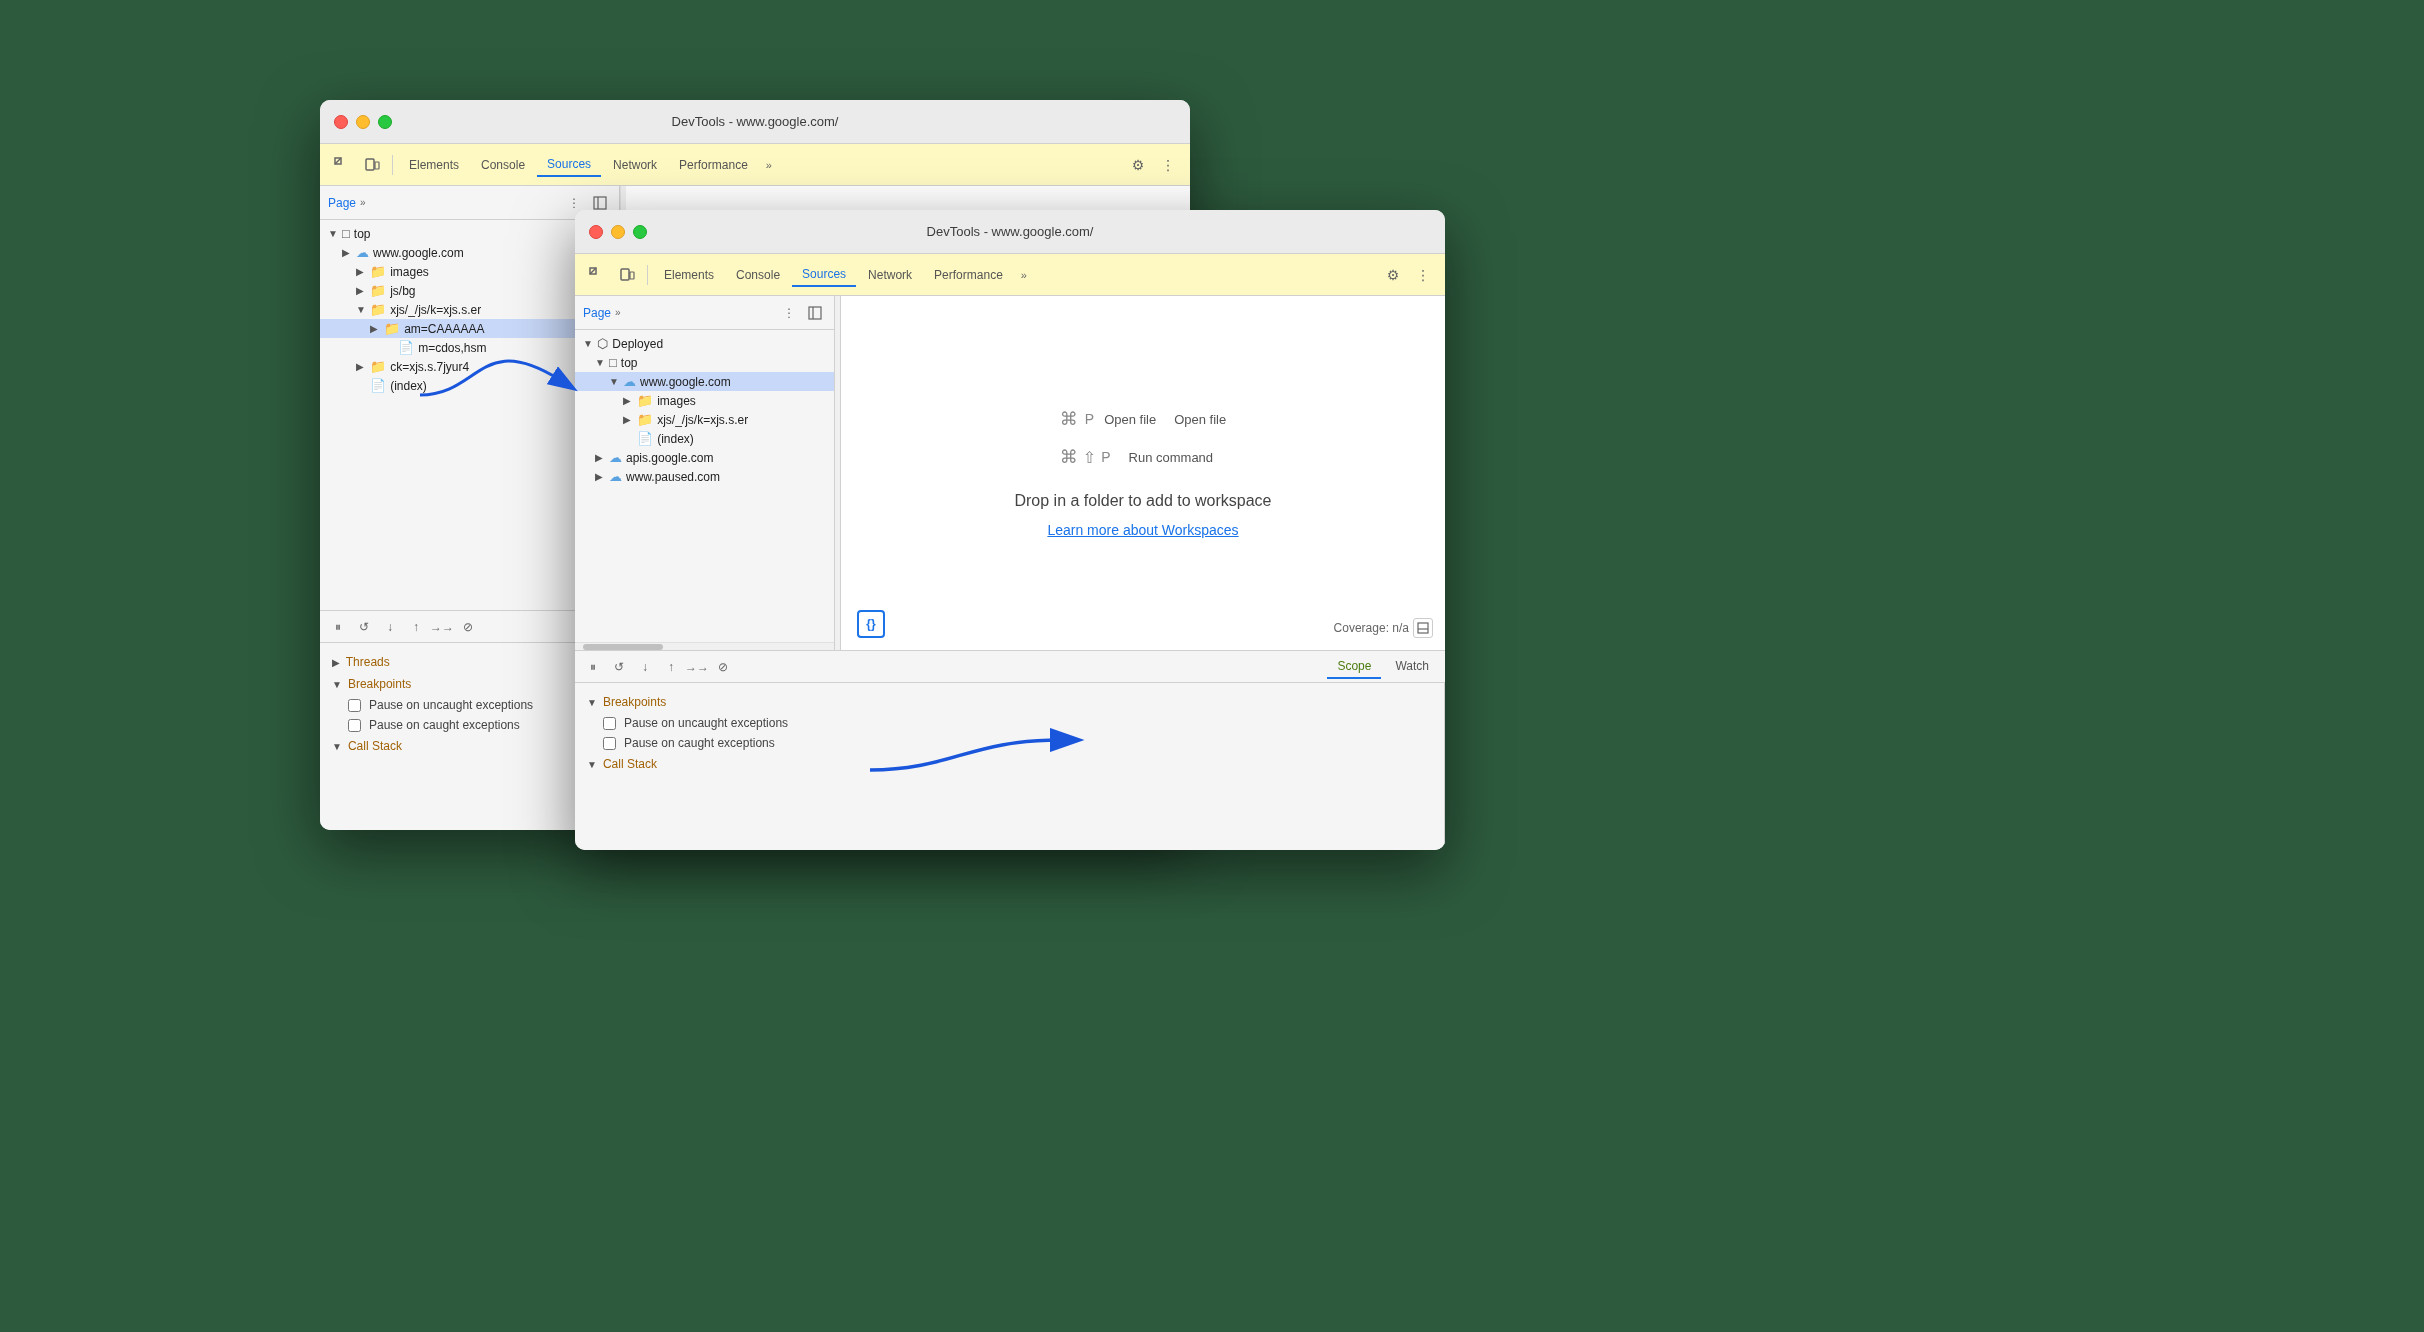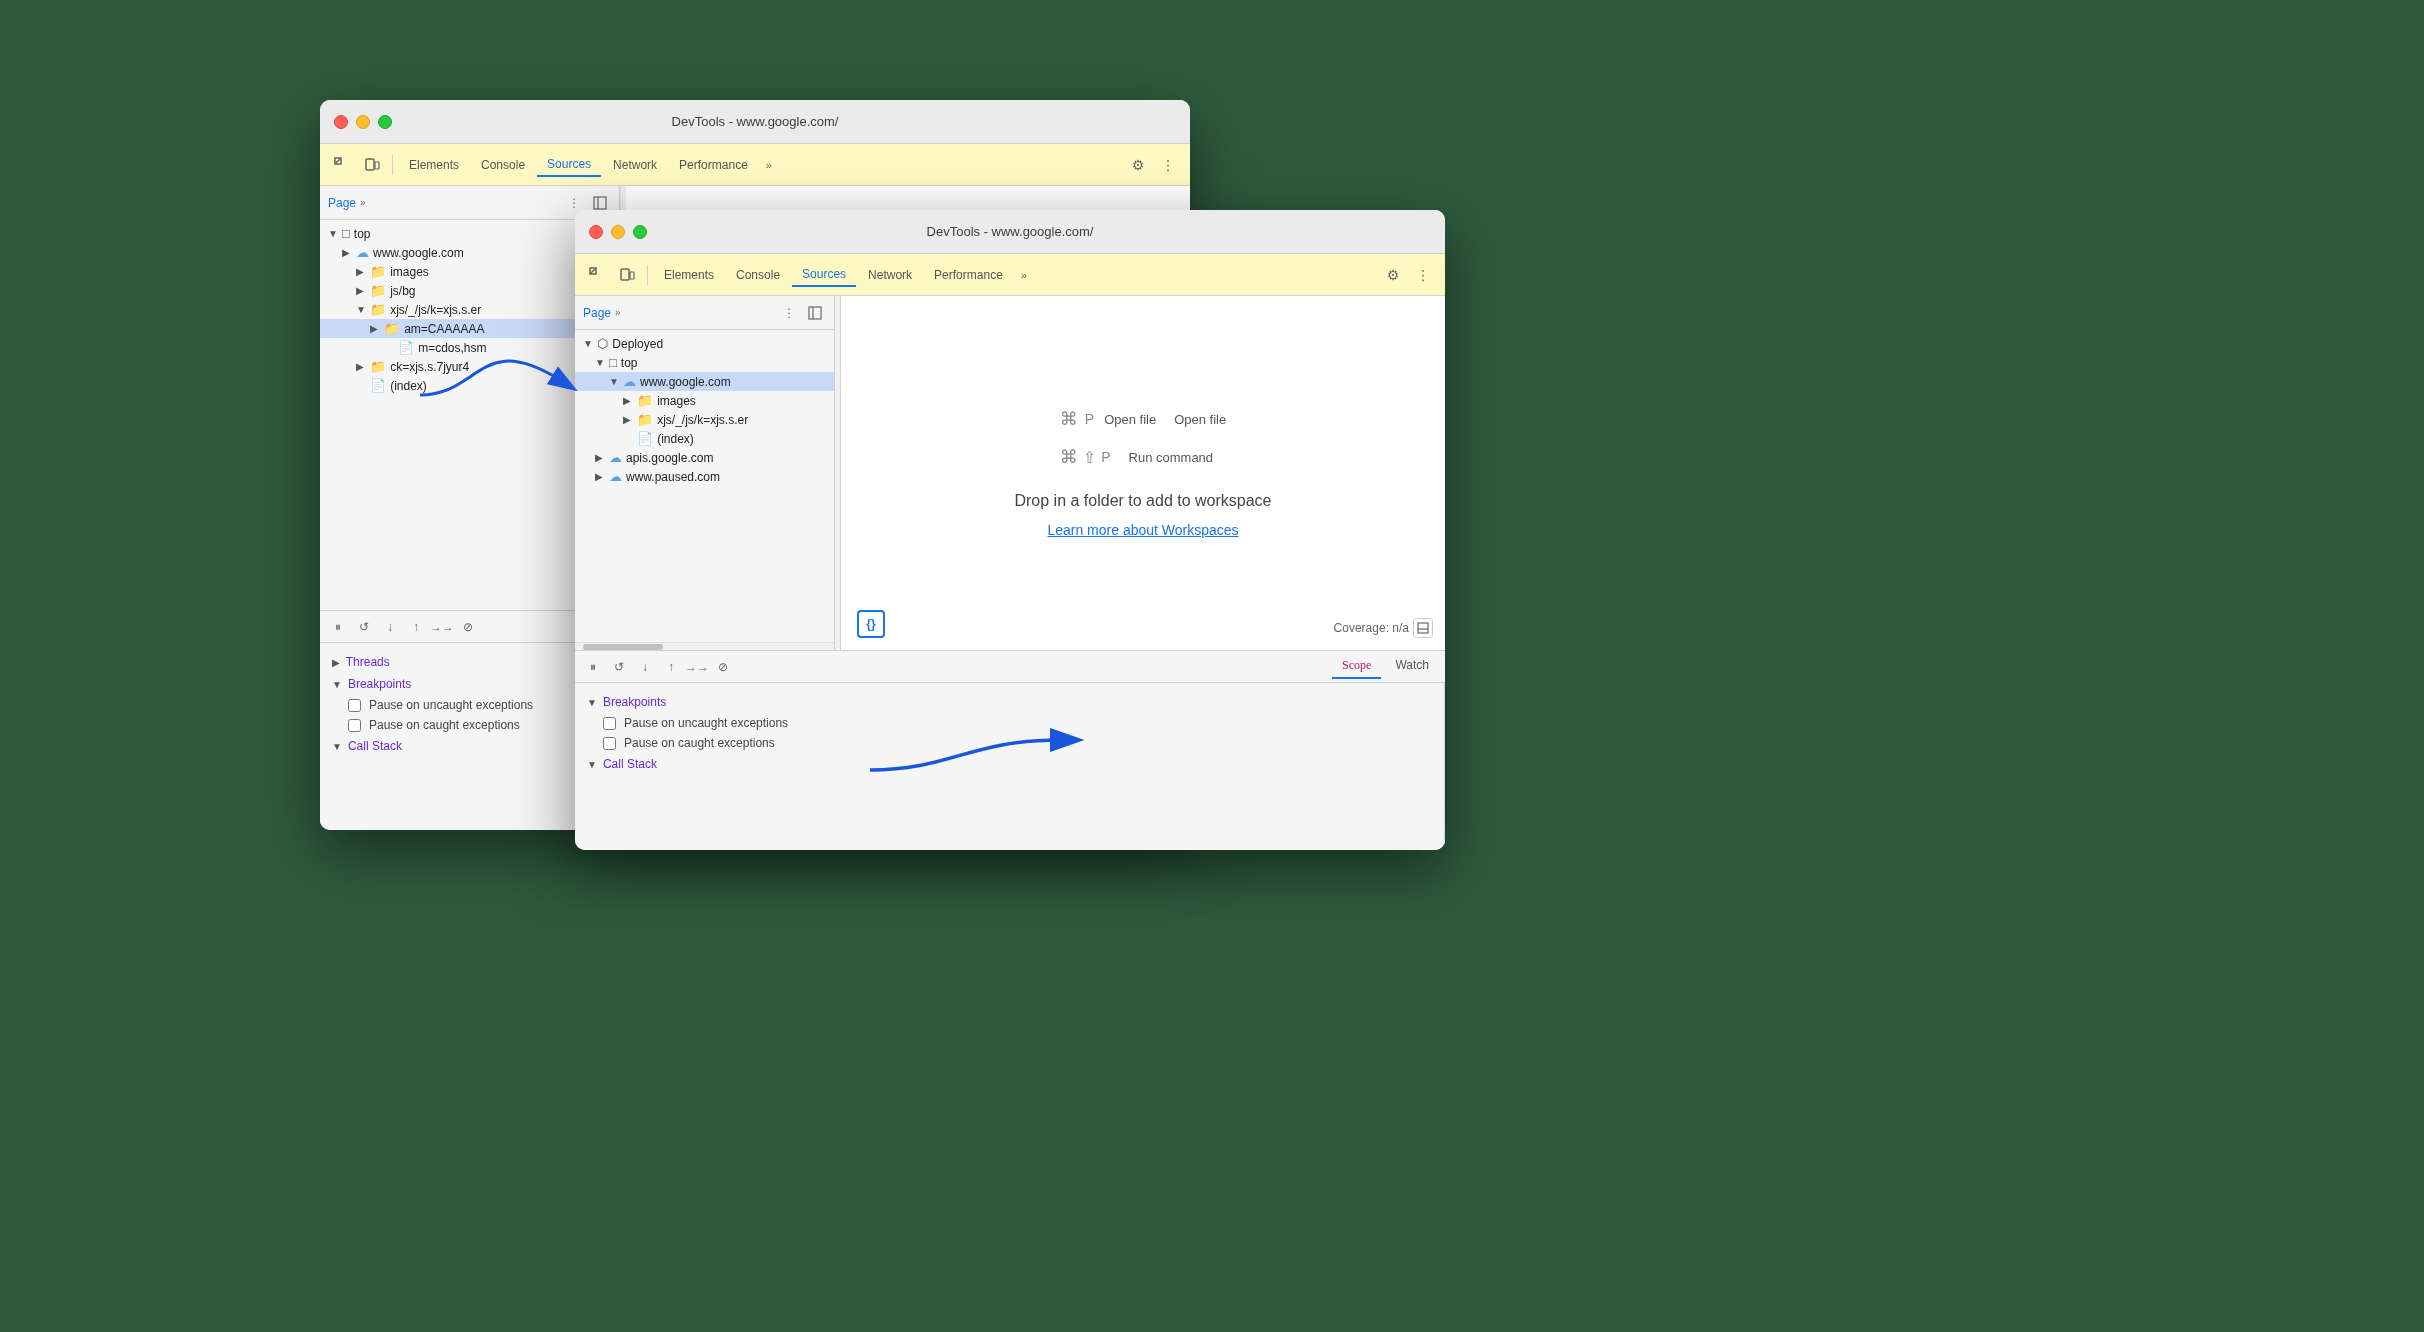--- a/index.html
+++ b/index.html
@@ -324,41 +324,40 @@
     }
 
     .bottom-tab {
       padding: 4px 10px;
       font-size: 12px;
       color: #555;
       cursor: pointer;
     }
 
     .bottom-tab.active {
-      color: #be185d;
+      color: #4d7c0f;
       border-bottom: 2px solid #1a73e8;
-      font-family: Liberation Serif, serif;
     }
 
     .bottom-content {
       flex: 1;
       padding: 8px 12px;
       font-size: 12px;
     }
 
     .section-header {
       display: flex;
       align-items: center;
       gap: 6px;
       padding: 4px 0;
       cursor: pointer;
     }
 
     .section-arrow { font-size: 10px; color: #555; }
-    .section-title { font-size: 12px; color: #6d28d9; font-weight: 500; }
+    .section-title { font-size: 12px; color: #a16207; font-weight: 500; }
 
     .checkbox-row {
       display: flex;
       align-items: center;
       gap: 8px;
       padding: 3px 16px;
       font-size: 12px;
       color: #444;
     }
 

